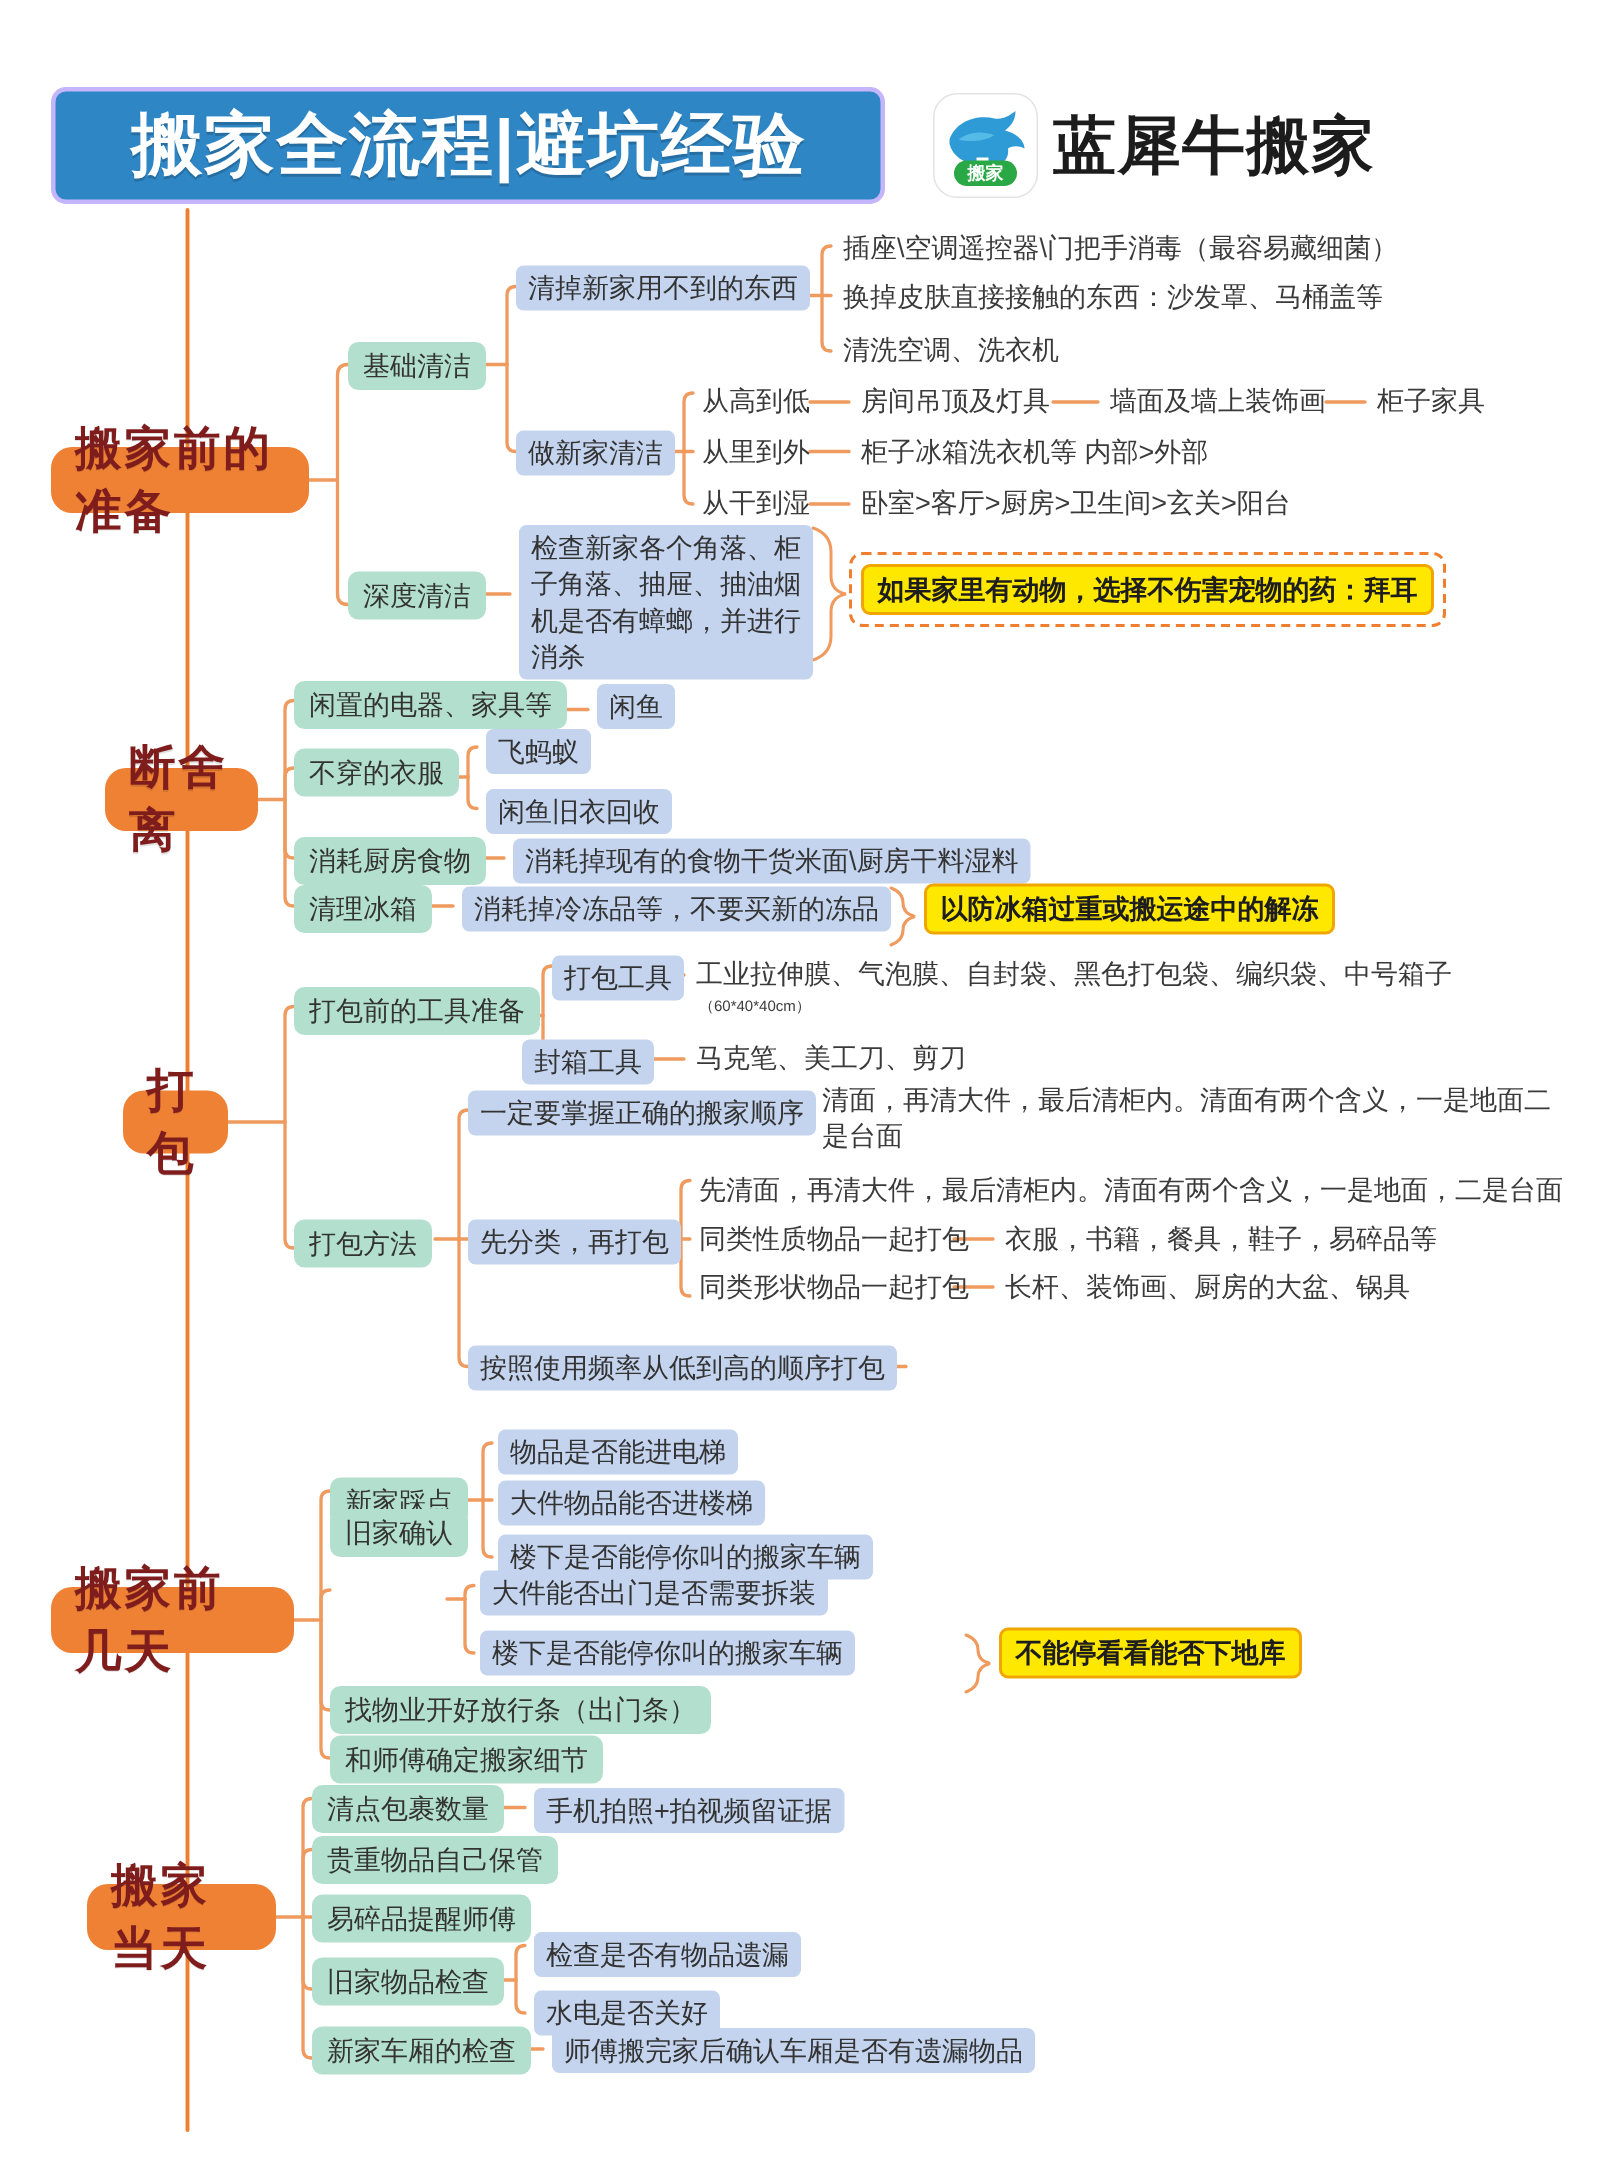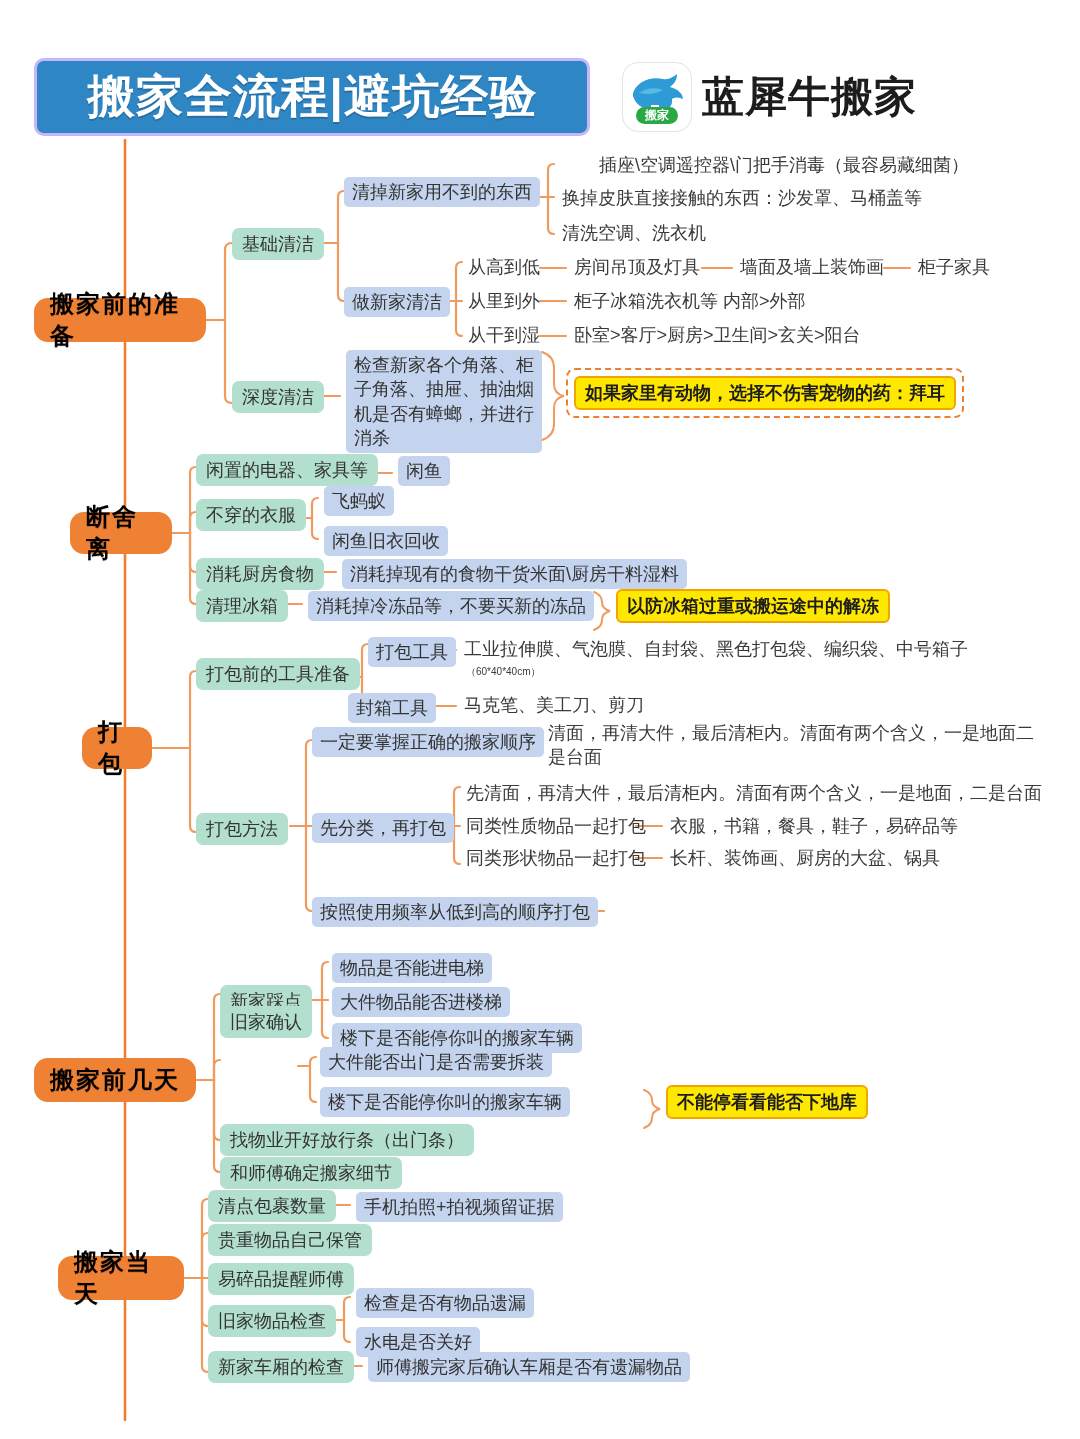--- a/index.html
+++ b/index.html
@@ -49,23 +49,23 @@
   .node {
     position: absolute;
     display: flex; align-items: center;
     white-space: pre-wrap;
     line-height: 1.35;
   }
 
   .node.main {
     background: #ef8135;
     border-radius: 14px;
-    color: #000000;
+    color: #7f1d1d;
     font-weight: bold;
-    font-size: 24px;
+    font-size: 31px;
     padding: 7px 16px;
     justify-content: center;
     letter-spacing: 2px;
     text-shadow: 0 1px 0 rgba(0,0,0,.12);
   }
 
   .node.green {
     background: #b3e0ce;
     border-radius: 7px;
     color: #333333;
@@ -237,21 +237,21 @@
   </div>
 
   <div class="node main" style="left:34px; top:298px; width:172px; height:44px;">搬家前的准备</div>
 
   <div class="node green" style="left:232px; top:228px;">基础清洁</div>
   <div class="node green" style="left:232px; top:381px;">深度清洁</div>
 
   <div class="node blue" style="left:344px; top:177px;">清掉新家用不到的东西</div>
   <div class="node blue" style="left:344px; top:287px;">做新家清洁</div>
 
-  <div class="node plain" style="left:560px; top:152px;margin-left:37px;">插座\空调遥控器\门把手消毒（最容易藏细菌）</div>
+  <div class="node plain" style="left:560px; top:152px;">插座\空调遥控器\门把手消毒（最容易藏细菌）</div>
   <div class="node plain" style="left:560px; top:185px;">换掉皮肤直接接触的东西：沙发罩、马桶盖等</div>
   <div class="node plain" style="left:560px; top:220px;">清洗空调、洗衣机</div>
 
   <div class="node plain" style="left:466px; top:254px;">从高到低</div>
   <div class="node plain" style="left:572px; top:254px;">房间吊顶及灯具</div>
   <div class="node plain" style="left:738px; top:254px;">墙面及墙上装饰画</div>
   <div class="node plain" style="left:916px; top:254px;">柜子家具</div>
 
   <div class="node plain" style="left:466px; top:288px;">从里到外</div>
   <div class="node plain" style="left:572px; top:288px;">柜子冰箱洗衣机等 内部&gt;外部</div>

